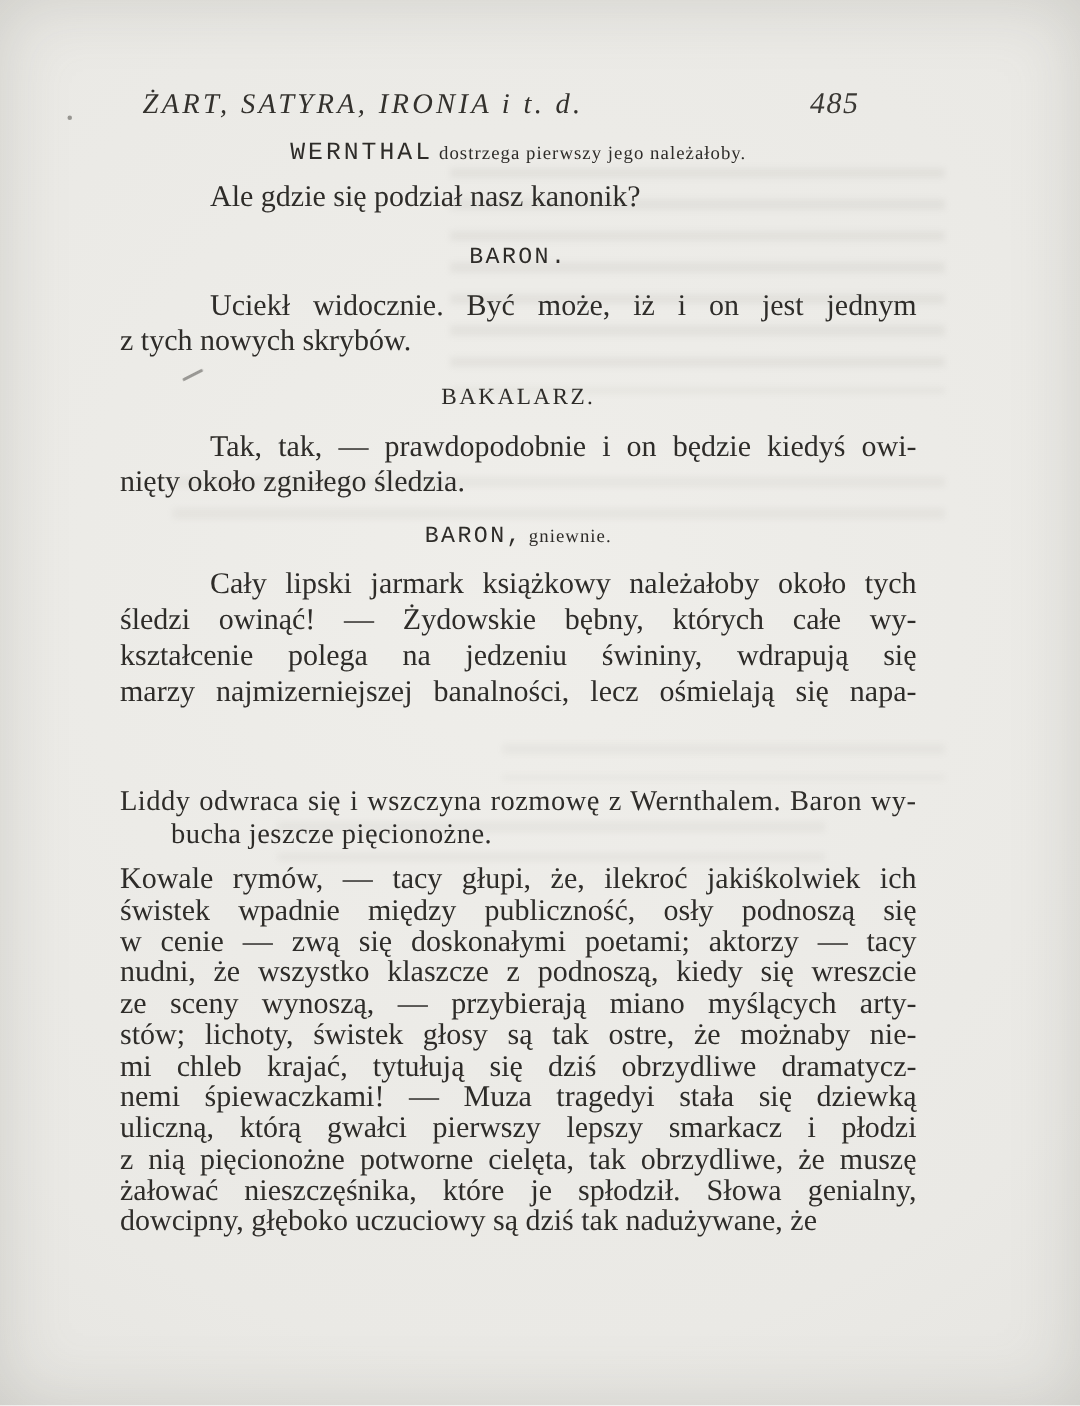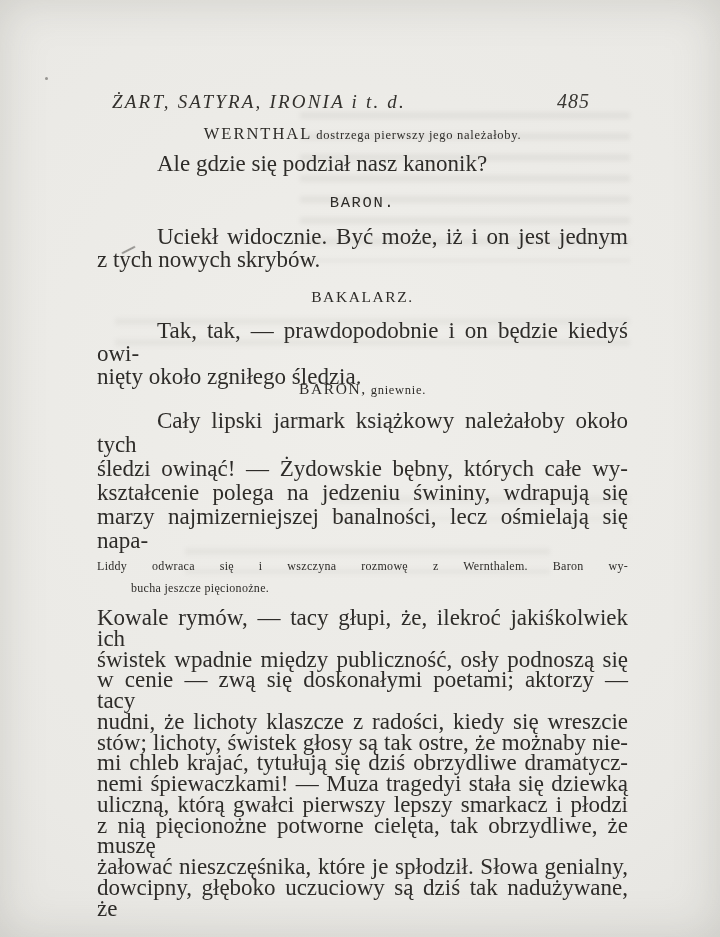--- a/index.html
+++ b/index.html
@@ -11,21 +11,21 @@
     height: 937px;
     overflow: hidden;
     font-family: "Liberation Serif", "DejaVu Serif", serif;
     color: #2e2c29;
     background:
       radial-gradient(130% 105% at 48% 42%, #efeeea 0%, #eae9e5 52%, #e2e1dd 84%, #d6d5d2 100%);
     box-shadow: inset 0 0 46px rgba(110,108,102,.22);
   }
 
   
-  .col { position: absolute; left: 97px; width: 531px; margin-top: 32px; }
+  .col { position: absolute; left: 80px; width: 531px; }
 
   
   .running-head {
     top: 58px;
     display: flex;
     justify-content: space-between;
     align-items: baseline;
     font-style: italic;
   }
   .running-title {
@@ -36,40 +36,40 @@
   }
   .running-pageno {
     padding-right: 38px;
     font-size: 20px;
     letter-spacing: 1px;
     color: #3a3834;
   }
 
   
   .cue { text-align: center; white-space: nowrap; }
-  .cue .speaker { font-size: 15.5px; letter-spacing: 1.6px; }
+  .cue .speaker { font-size: 15.5px; letter-spacing: 1.6px; font-family: Liberation Mono, monospace; }
   .cue .note { font-size: 12.5px; letter-spacing: 0.7px; }
   .cue-wernthal { top: 92px; }
   .cue-wernthal .speaker { font-size: 16.5px; letter-spacing: 2px; }
   .cue-baron { top: 162px; font-size: 15.5px; letter-spacing: 1.6px; font-family: Liberation Mono, monospace; }
   .cue-bakalarz { top: 256px; font-size: 15.5px; letter-spacing: 1.6px; }
   .cue-baron2 { top: 348px; }
 
   
-  .para { font-size: 23px; }
+  .para { font-size: 20px; }
   .tline { text-align: justify; text-align-last: justify; }
   .tline.tlast { text-align-last: left; }
   .para.indent .tline.tfirst { text-indent: 60px; }
   .para.hang .tline:not(.tfirst) { padding-left: 34px; }
 
   .p-speech1 { top: 120px; line-height: 23px; }
   .p-speech2 { top: 193px; line-height: 23px; }
   .p-speech3 { top: 287px; line-height: 23px; }
   .p-speech4 { top: 377px; line-height: 24px; }
-  .p-stage   { top: 524px; line-height: 21.5px; font-size: 12px; letter-spacing: 0.3px; }
+  .p-stage   { top: 524px; line-height: 21.5px; font-size: 19px; letter-spacing: 0.3px; }
   .p-speech5 { top: 576px; line-height: 20.75px; }
 
   
   .ghost {
     position: absolute;
     background: repeating-linear-gradient(180deg,
       rgba(150,147,140,.30) 0 7px,
       rgba(150,147,140,0) 7px 21px);
     filter: blur(2px);
     opacity: .38;
@@ -152,21 +152,22 @@
 
   <div class="col para hang p-stage">
       <div class="tline tfirst">Liddy odwraca się i wszczyna rozmowę z Wernthalem. Baron wy-</div>
       <div class="tline tlast">bucha jeszcze pięcionożne.</div>
     </div>
 
   <div class="col para p-speech5">
       <div class="tline tfirst">Kowale rymów, — tacy głupi, że, ilekroć jakiśkolwiek ich</div>
       <div class="tline">świstek wpadnie między publiczność, osły podnoszą się</div>
       <div class="tline">w cenie — zwą się doskonałymi poetami; aktorzy — tacy</div>
-      <div class="tline">nudni, że lichoty klaszcze z radości, kiedy się wreszcie</div>
+      <div class="tline">nudni, że wszystko klaszcze z podnoszą, kiedy się wreszcie</div>
+      <div class="tline">ze sceny wynoszą, — przybierają miano myślących arty-</div>
       <div class="tline">stów; lichoty, świstek głosy są tak ostre, że możnaby nie-</div>
       <div class="tline">mi chleb krajać, tytułują się dziś obrzydliwe dramatycz-</div>
       <div class="tline">nemi śpiewaczkami! — Muza tragedyi stała się dziewką</div>
       <div class="tline">uliczną, którą gwałci pierwszy lepszy smarkacz i płodzi</div>
       <div class="tline">z nią pięcionożne potworne cielęta, tak obrzydliwe, że muszę</div>
       <div class="tline">żałować nieszczęśnika, które je spłodził. Słowa genialny,</div>
       <div class="tline tlast">dowcipny, głęboko uczuciowy są dziś tak nadużywane, że</div>
     </div>
 
 </div>

